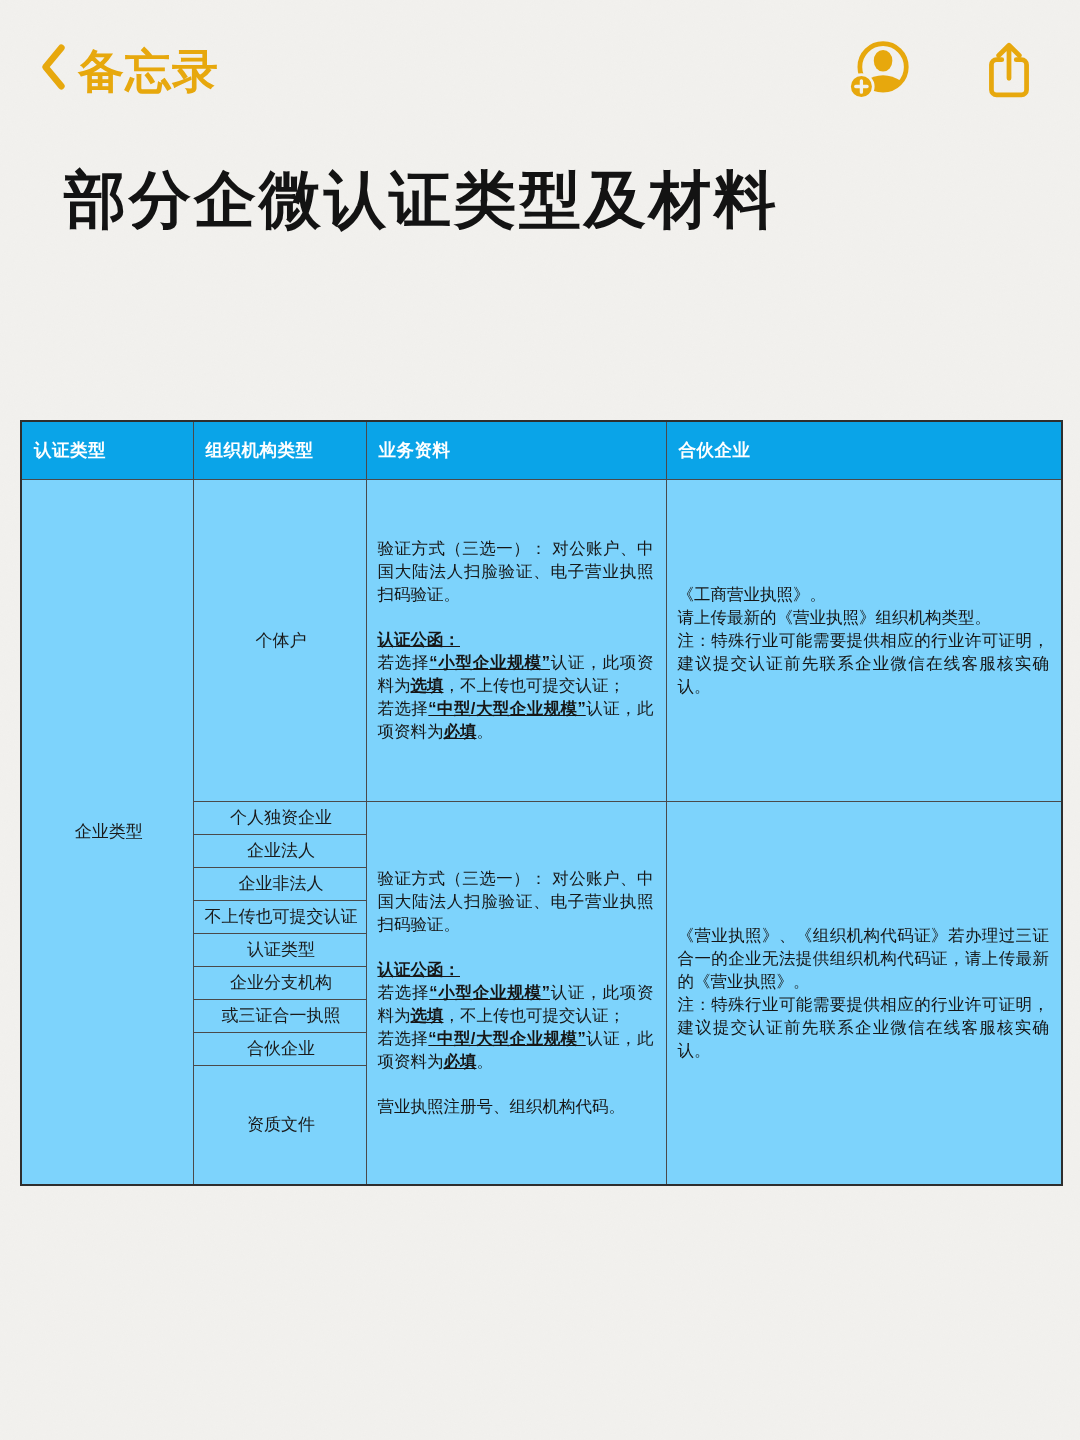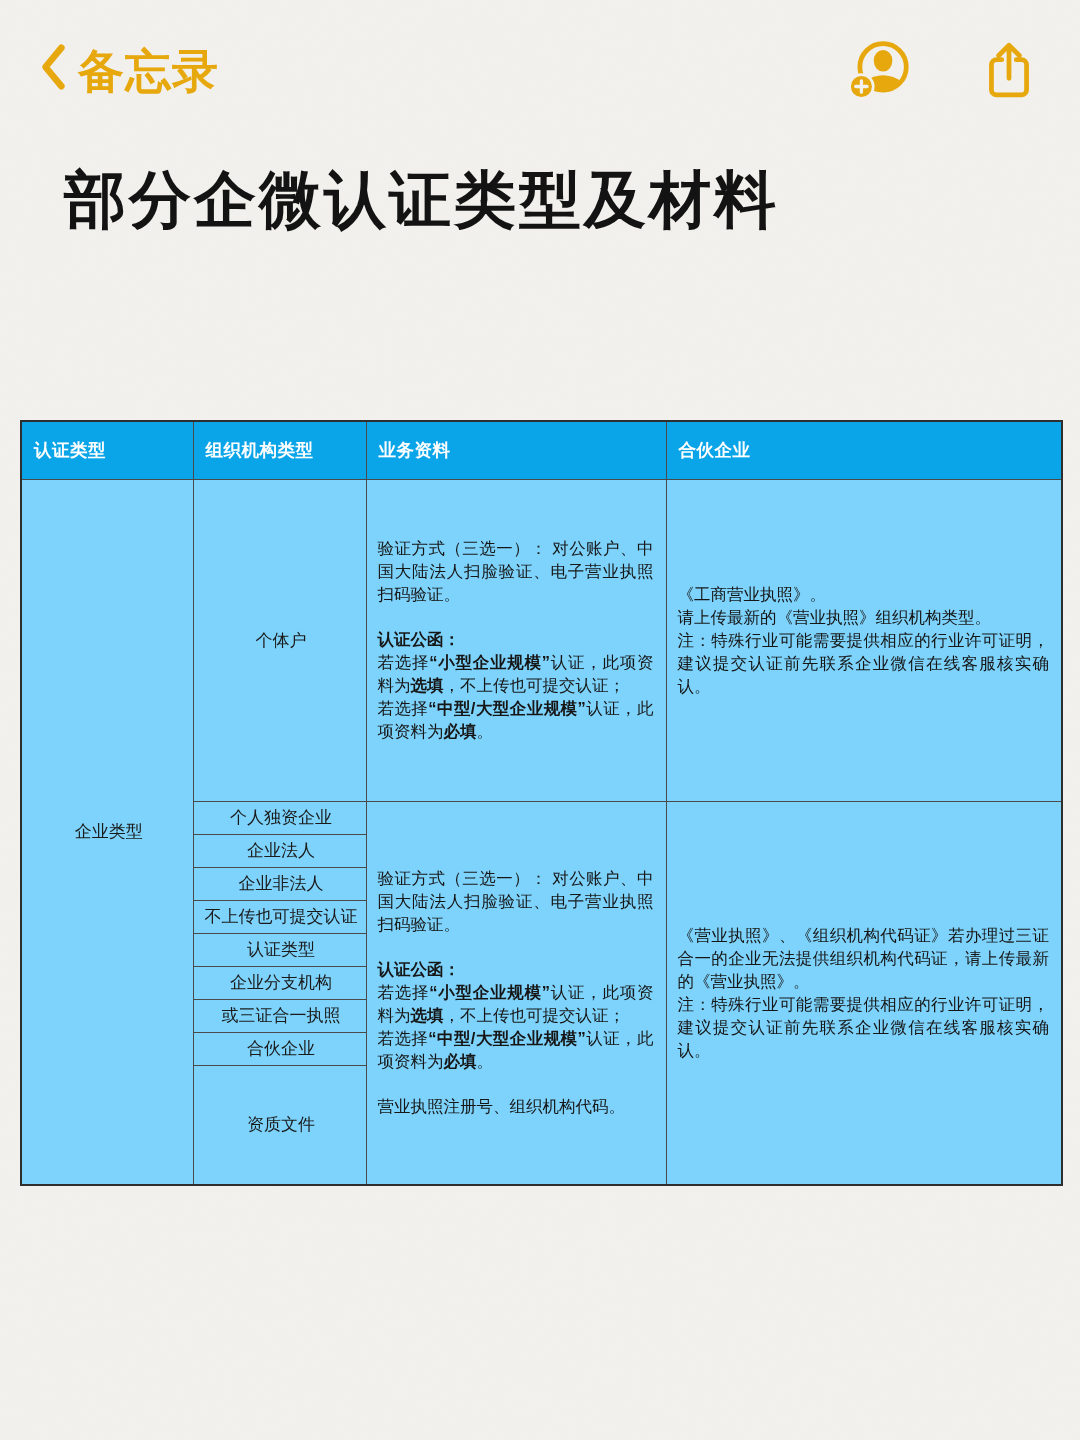--- a/index.html
+++ b/index.html
@@ -102,21 +102,21 @@
     text-align: center;
   }
   td.c3, td.c4 {
     font-size: 16.5px;
     line-height: 23px;
     color: #161616;
     padding: 10px 12px 10px 11px;
   }
   .rich-line { text-align: justify; }
   .rich-line.gap { margin-top: 22px; }
-  .rich-line .b { font-weight: 700; }
+  .rich-line .b { font-weight: 700; text-decoration: underline; }
 </style>
 </head>
 <body>
 
 <div class="page">
 
   <svg class="paper-noise" xmlns="http://www.w3.org/2000/svg">
     <filter id="grain">
       <feTurbulence type="fractalNoise" baseFrequency="0.9" numOctaves="2" stitchTiles="stitch"></feTurbulence>
       <feColorMatrix type="matrix" values="0 0 0 0 0.45  0 0 0 0 0.45  0 0 0 0 0.44  0 0 0 0.05 0"></feColorMatrix>

